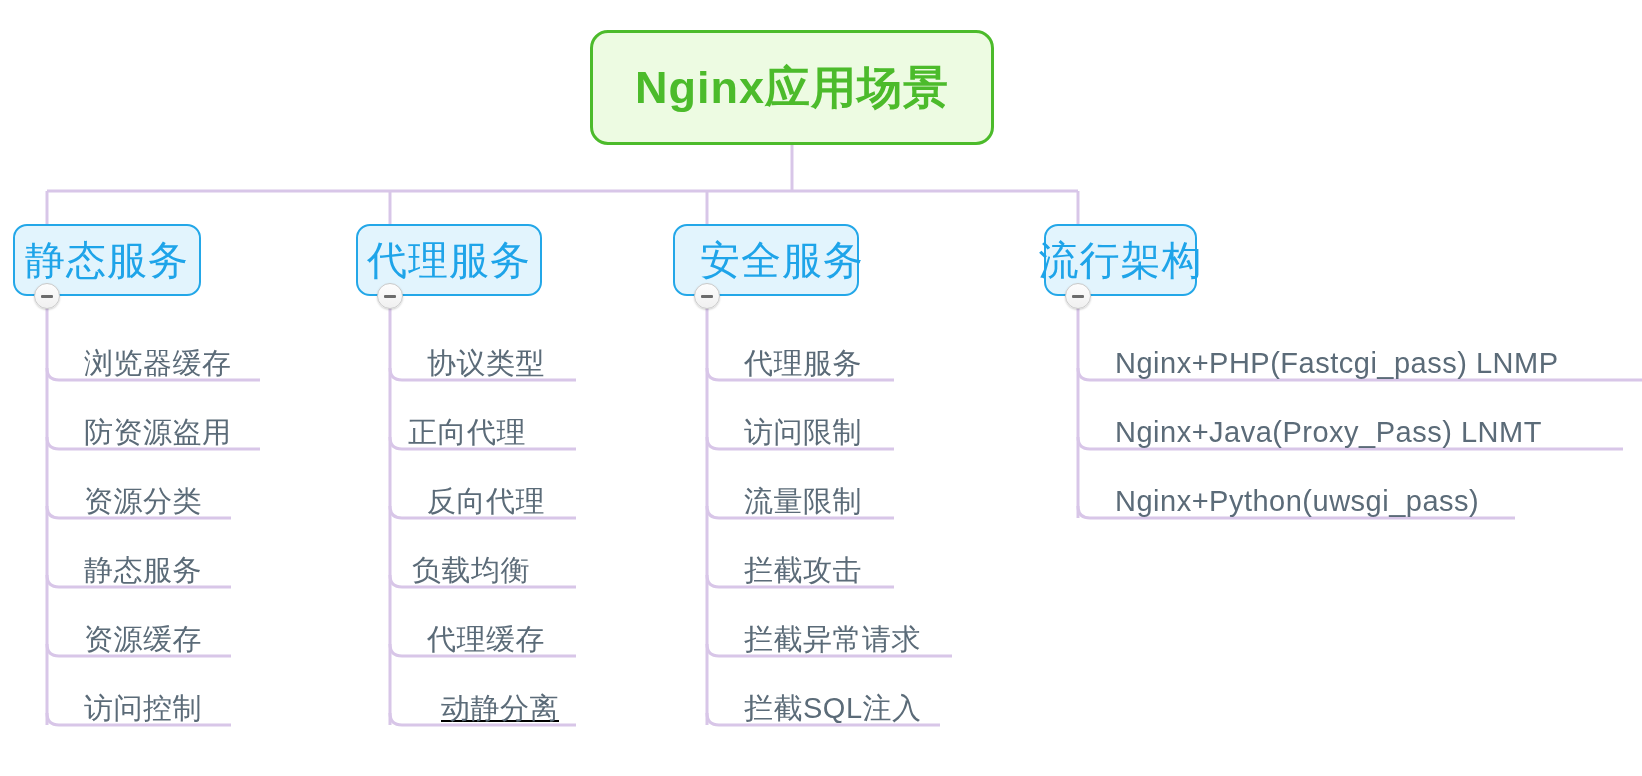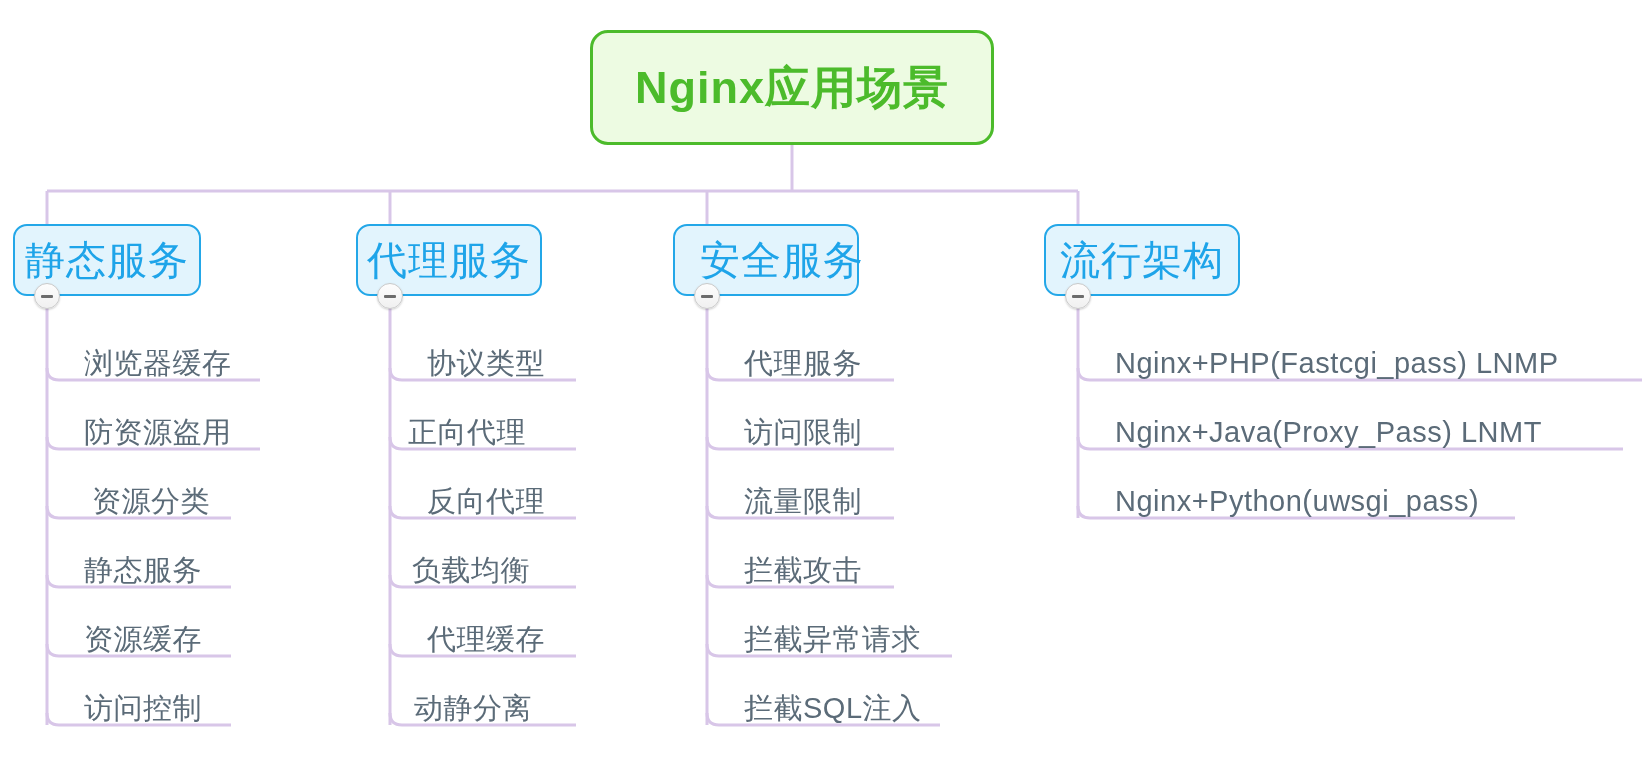--- a/index.html
+++ b/index.html
@@ -160,21 +160,21 @@
       </div>
       <div class="collapse-toggle" style="left: 34px; top: 283px;">
         <span class="minus-bar"></span>
       </div>
       <div class="leaf" style="left: 84px; top: 334px;">
         <span class="leaf-label">浏览器缓存</span>
       </div>
       <div class="leaf" style="left: 84px; top: 403px;">
         <span class="leaf-label">防资源盗用</span>
       </div>
-      <div class="leaf" style="left: 84px; top: 472px; margin-left: 8px;">
+      <div class="leaf" style="left: 84px; top: 472px;">
         <span class="leaf-label">资源分类</span>
       </div>
       <div class="leaf" style="left: 84px; top: 541px;">
         <span class="leaf-label">静态服务</span>
       </div>
       <div class="leaf" style="left: 84px; top: 610px;">
         <span class="leaf-label">资源缓存</span>
       </div>
       <div class="leaf" style="left: 84px; top: 679px;">
         <span class="leaf-label">访问控制</span>
@@ -193,21 +193,21 @@
       </div>
       <div class="leaf" style="left: 427px; top: 472px;">
         <span class="leaf-label">反向代理</span>
       </div>
       <div class="leaf" style="left: 412px; top: 541px;">
         <span class="leaf-label">负载均衡</span>
       </div>
       <div class="leaf" style="left: 427px; top: 610px;">
         <span class="leaf-label">代理缓存</span>
       </div>
-      <div class="leaf" style="left: 414px; top: 679px;">
+      <div class="leaf" style="left: 441px; top: 679px; text-decoration: underline;">
         <span class="leaf-label">动静分离</span>
       </div>
       <div class="branch-node" style="left: 673px; top: 224px; width: 186px; padding-left: 32px;">
         <span class="branch-label">安全服务</span>
       </div>
       <div class="collapse-toggle" style="left: 694px; top: 283px;">
         <span class="minus-bar"></span>
       </div>
       <div class="leaf" style="left: 744px; top: 334px;">
         <span class="leaf-label">代理服务</span>
@@ -220,21 +220,21 @@
       </div>
       <div class="leaf" style="left: 744px; top: 541px;">
         <span class="leaf-label">拦截攻击</span>
       </div>
       <div class="leaf" style="left: 744px; top: 610px;">
         <span class="leaf-label">拦截异常请求</span>
       </div>
       <div class="leaf" style="left: 744px; top: 679px;">
         <span class="leaf-label">拦截SQL注入</span>
       </div>
-      <div class="branch-node" style="left: 1044px; top: 224px; width: 196px; text-align: right;">
+      <div class="branch-node" style="left: 1044px; top: 224px; width: 153px; text-align: right;">
         <span class="branch-label">流行架构</span>
       </div>
       <div class="collapse-toggle" style="left: 1065px; top: 283px;">
         <span class="minus-bar"></span>
       </div>
       <div class="leaf" style="left: 1115px; top: 334px;">
         <span class="leaf-label">Nginx+PHP(Fastcgi_pass) LNMP</span>
       </div>
       <div class="leaf" style="left: 1115px; top: 403px;">
         <span class="leaf-label">Nginx+Java(Proxy_Pass) LNMT</span>

